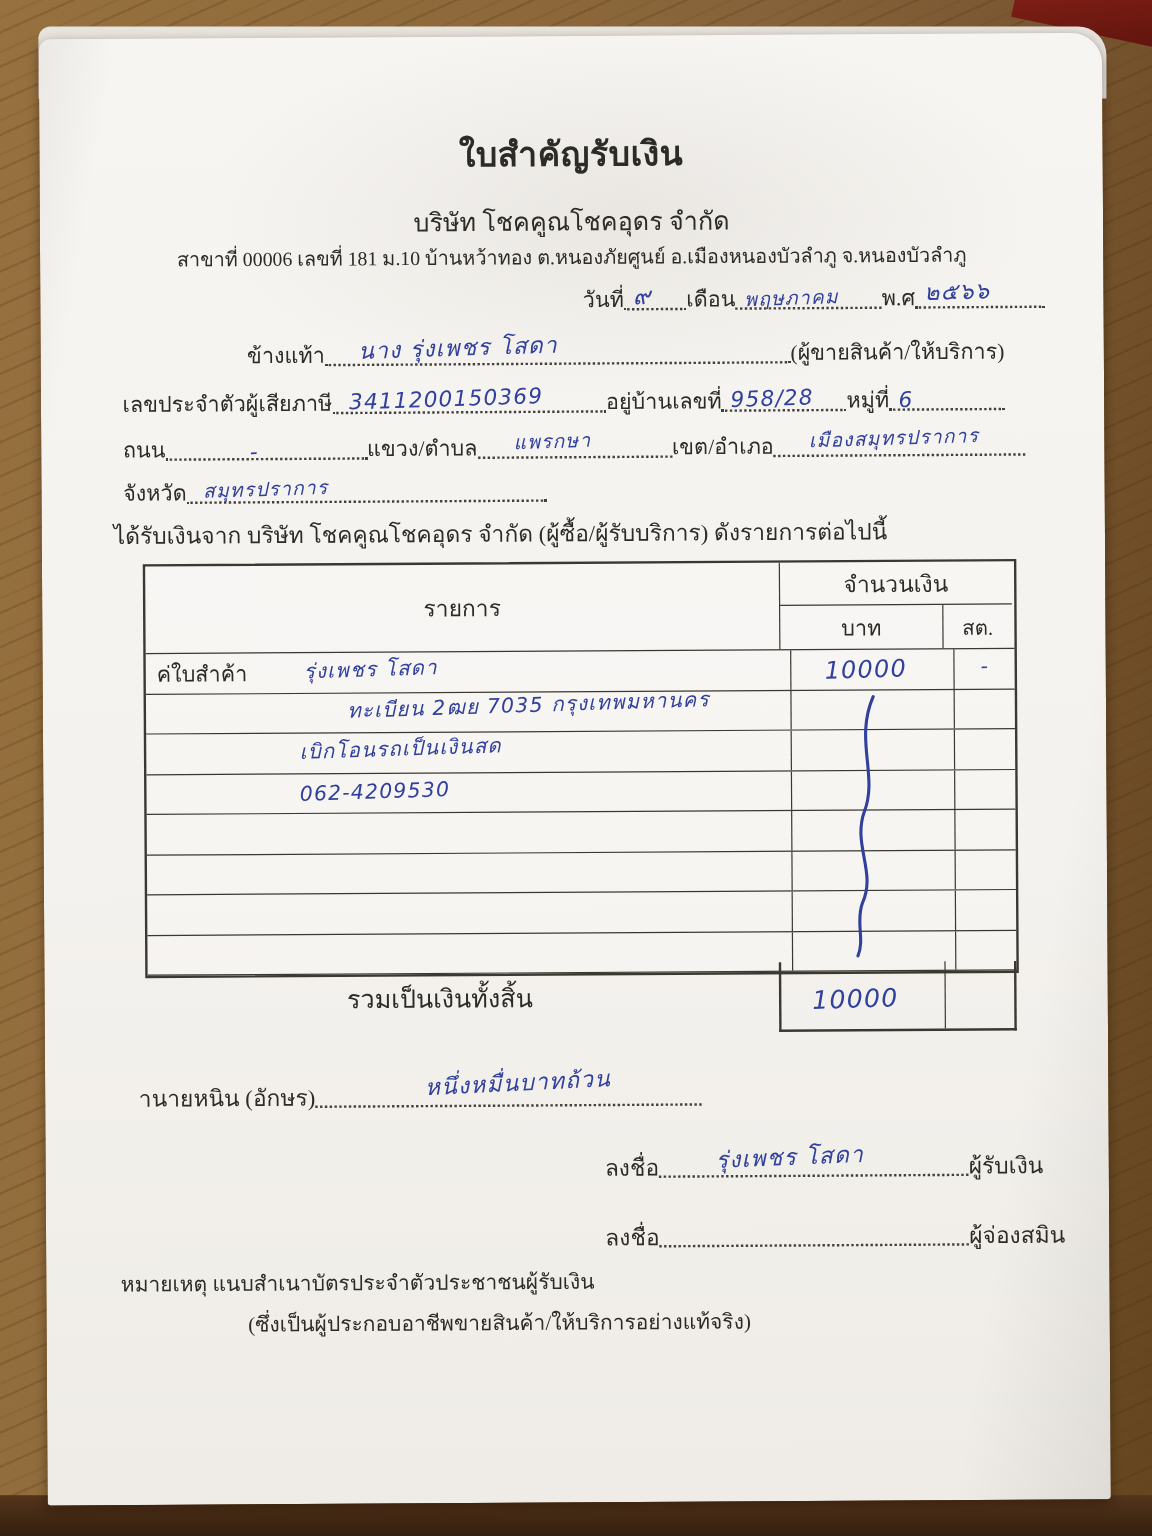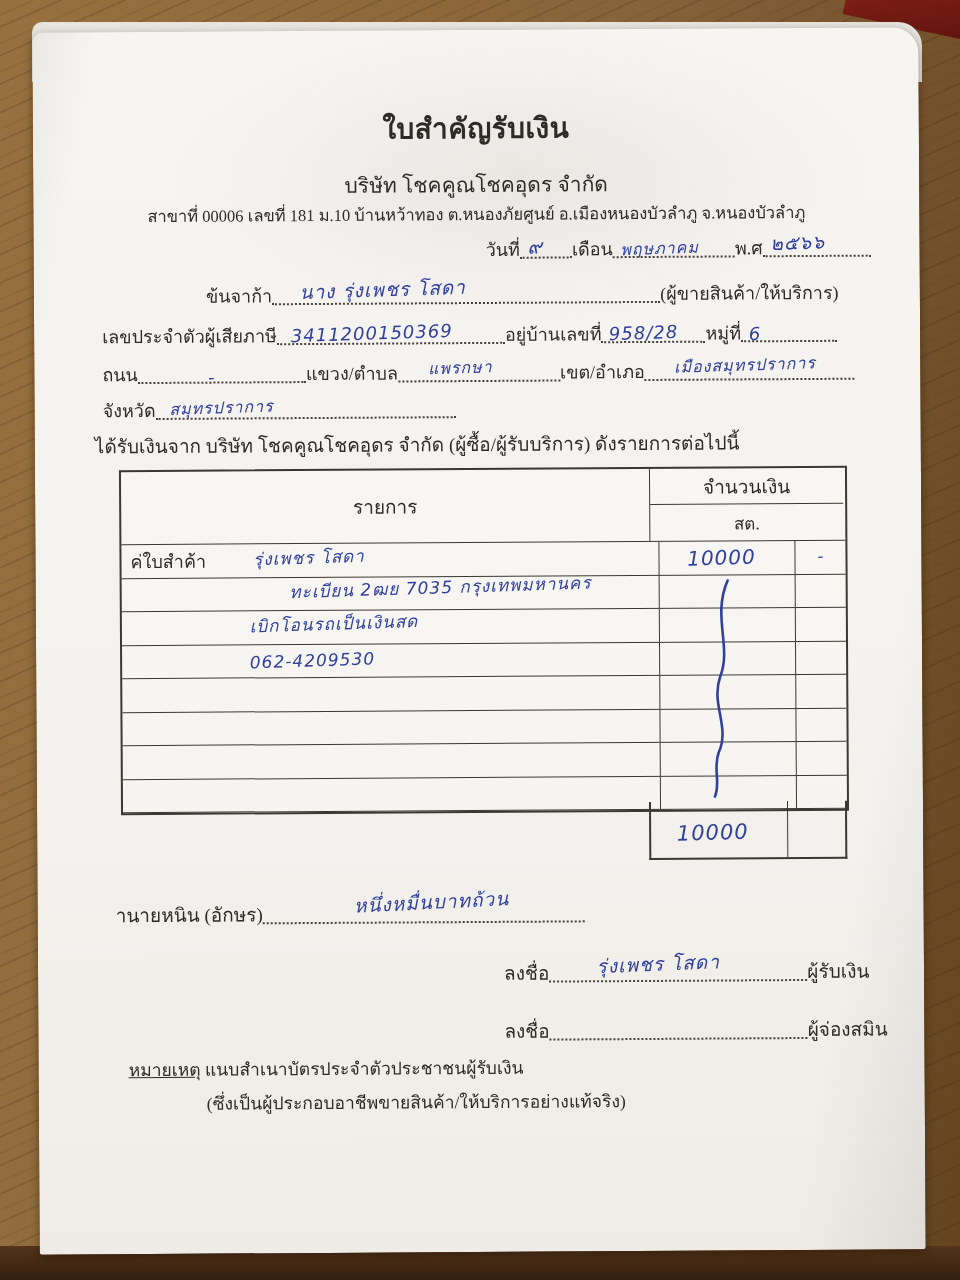--- a/index.html
+++ b/index.html
@@ -57,21 +57,21 @@
   .cell-baht{width:135px;border-right:1.5px solid #3b3831;position:relative;}
   .cell-st{flex:1;position:relative;}
   .row .hw{font-size:17px;}
   .total-band{position:absolute;left:84px;top:773px;width:724px;height:56px;}
   .total-label{position:absolute;left:168px;top:12px;font-size:21px;}
   .total-box{position:absolute;left:528px;top:0;width:194px;height:100%;border:2px solid #3b3831;border-top:none;display:flex;}
   .total-baht{width:136px;border-right:1.5px solid #3b3831;position:relative;}
   .total-st{flex:1;}
   .strike-svg{position:absolute;left:576px;top:108px;}
   .note{font-size:17.5px;}
-  .note-head{text-decoration:underline;margin-left:28px;}
+  .note-head{}
   .sig-role{display:inline-block;vertical-align:bottom;}
 </style>
 </head>
 <body>
 
 <div class="wood-dark-bottom"></div>
 <div class="black-corner"></div>
 <div class="red-object"></div>
 <div class="paper-under"></div>
 
@@ -79,21 +79,21 @@
 
   <div class="abs center title" style="top:76px;">ใบสำคัญรับเงิน</div>
   <div class="abs center company" style="top:138px;">บริษัท โชคคูณโชคอุดร จำกัด</div>
   <div class="abs center address" style="top:171px;">สาขาที่ 00006 เลขที่ 181 ม.10 บ้านหว้าทอง ต.หนองภัยศูนย์ อ.เมืองหนองบัวลำภู จ.หนองบัวลำภู</div>
 
   <div class="abs line" style="top:205px;left:452px;">
     <span class="lbl">วันที่</span><span class="field"><span class="dots" style="width:52px;"></span><span class="hw" style="font-size:20px;">๙</span></span><span class="lbl">เดือน</span><span class="field"><span class="dots" style="width:122px;"></span><span class="hw" style="font-size:16px;">พฤษภาคม</span></span><span class="lbl">พ.ศ</span><span class="field"><span class="dots" style="width:108px;"></span><span class="hw" style="font-size:19px;bottom:4px;">๒๕๖๖</span></span>
   </div>
 
   <div class="abs line" style="top:250px;left:172px;">
-    <span class="lbl">ข้นจาก้า</span><span class="field"><span class="dots" style="width:388px;"></span><span class="hw" style="left:28px;font-size:19px;bottom:3px;">นาง รุ่งเพชร โสดา</span></span><span class="lbl">(ผู้ขายสินค้า/ให้บริการ)</span>
+    <span class="lbl">ข้างแท้า</span><span class="field"><span class="dots" style="width:388px;"></span><span class="hw" style="left:28px;font-size:19px;bottom:3px;">นาง รุ่งเพชร โสดา</span></span><span class="lbl">(ผู้ขายสินค้า/ให้บริการ)</span>
   </div>
 
   <div class="abs line" style="top:290px;left:68px;">
     <span class="lbl">เลขประจำตัวผู้เสียภาษี</span><span class="field"><span class="dots" style="width:228px;"></span><span class="hw" style="left:14px;bottom:4px;">3411200150369</span></span><span class="lbl">อยู่บ้านเลขที่</span><span class="field"><span class="dots" style="width:104px;"></span><span class="hw" style="bottom:4px;">958/28</span></span><span class="lbl">หมู่ที่</span><span class="field"><span class="dots" style="width:96px;"></span><span class="hw" style="bottom:3px;">6</span></span>
   </div>
 
   <div class="abs line" style="top:328px;left:68px;">
     <span class="lbl">ถนน</span><span class="field"><span class="dots" style="width:168px;"></span><span class="hw" style="left:70px;">-</span></span><span class="lbl">แขวง/ตำบล</span><span class="field"><span class="dots" style="width:162px;"></span><span class="hw" style="left:30px;bottom:6px;font-size:16px;">แพรกษา</span></span><span class="lbl">เขต/อำเภอ</span><span class="field"><span class="dots" style="width:210px;"></span><span class="hw" style="left:30px;bottom:6px;font-size:16px;">เมืองสมุทรปราการ</span></span>
   </div>
 
@@ -102,20 +102,21 @@
   </div>
 
   <div class="abs line" style="top:399px;left:60px;font-size:19px;">ได้รับเงินจาก บริษัท โชคคูณโชคอุดร จำกัด (ผู้ซื้อ/ผู้รับบริการ) ดังรายการต่อไปนี้</div>
 
   <div class="tbl">
     <div class="hdr">
       <div class="hdr-item">รายการ</div>
       <div class="hdr-right">
         <div class="hdr-amt">จำนวนเงิน</div>
         <div class="hdr-sub">
+          <div class="hdr-baht">บาท</div>
           <div class="hdr-st">สต.</div>
         </div>
       </div>
     </div>
 
     <div class="row">
       <div class="cell-item">
           <span>ค่ใบสำค้า</span>
           <span class="hw" style="left:132px;bottom:5px;">รุ่งเพชร โสดา</span>
         </div>
@@ -167,20 +168,21 @@
         <div class="cell-baht"></div>
         <div class="cell-st"></div>
       </div>
 
     <svg class="strike-svg" width="44" height="222" viewBox="0 0 44 222">
       <path d="M30,4 C14,40 34,70 22,100 C12,128 32,150 20,176 C14,192 22,206 16,220" fill="none" stroke="#30409c" stroke-width="2.6" stroke-linecap="round"></path>
     </svg>
   </div>
 
   <div class="total-band">
+    <div class="total-label">รวมเป็นเงินทั้งสิ้น</div>
     <div class="total-box">
       <div class="total-baht">
           <span class="hw" style="left:26px;bottom:12px;font-size:21px;">10000</span>
         </div>
       <div class="total-st"></div>
     </div>
   </div>
 
   <div class="abs line" style="top:868px;left:78px;font-size:19px;">
     <span class="lbl">านายหนิน (อักษร)</span><span class="field"><span class="dots" style="width:322px;"></span><span class="hw" style="left:92px;bottom:8px;font-size:19px;transform:rotate(-2.5deg);">หนึ่งหมื่นบาทถ้วน</span></span>

